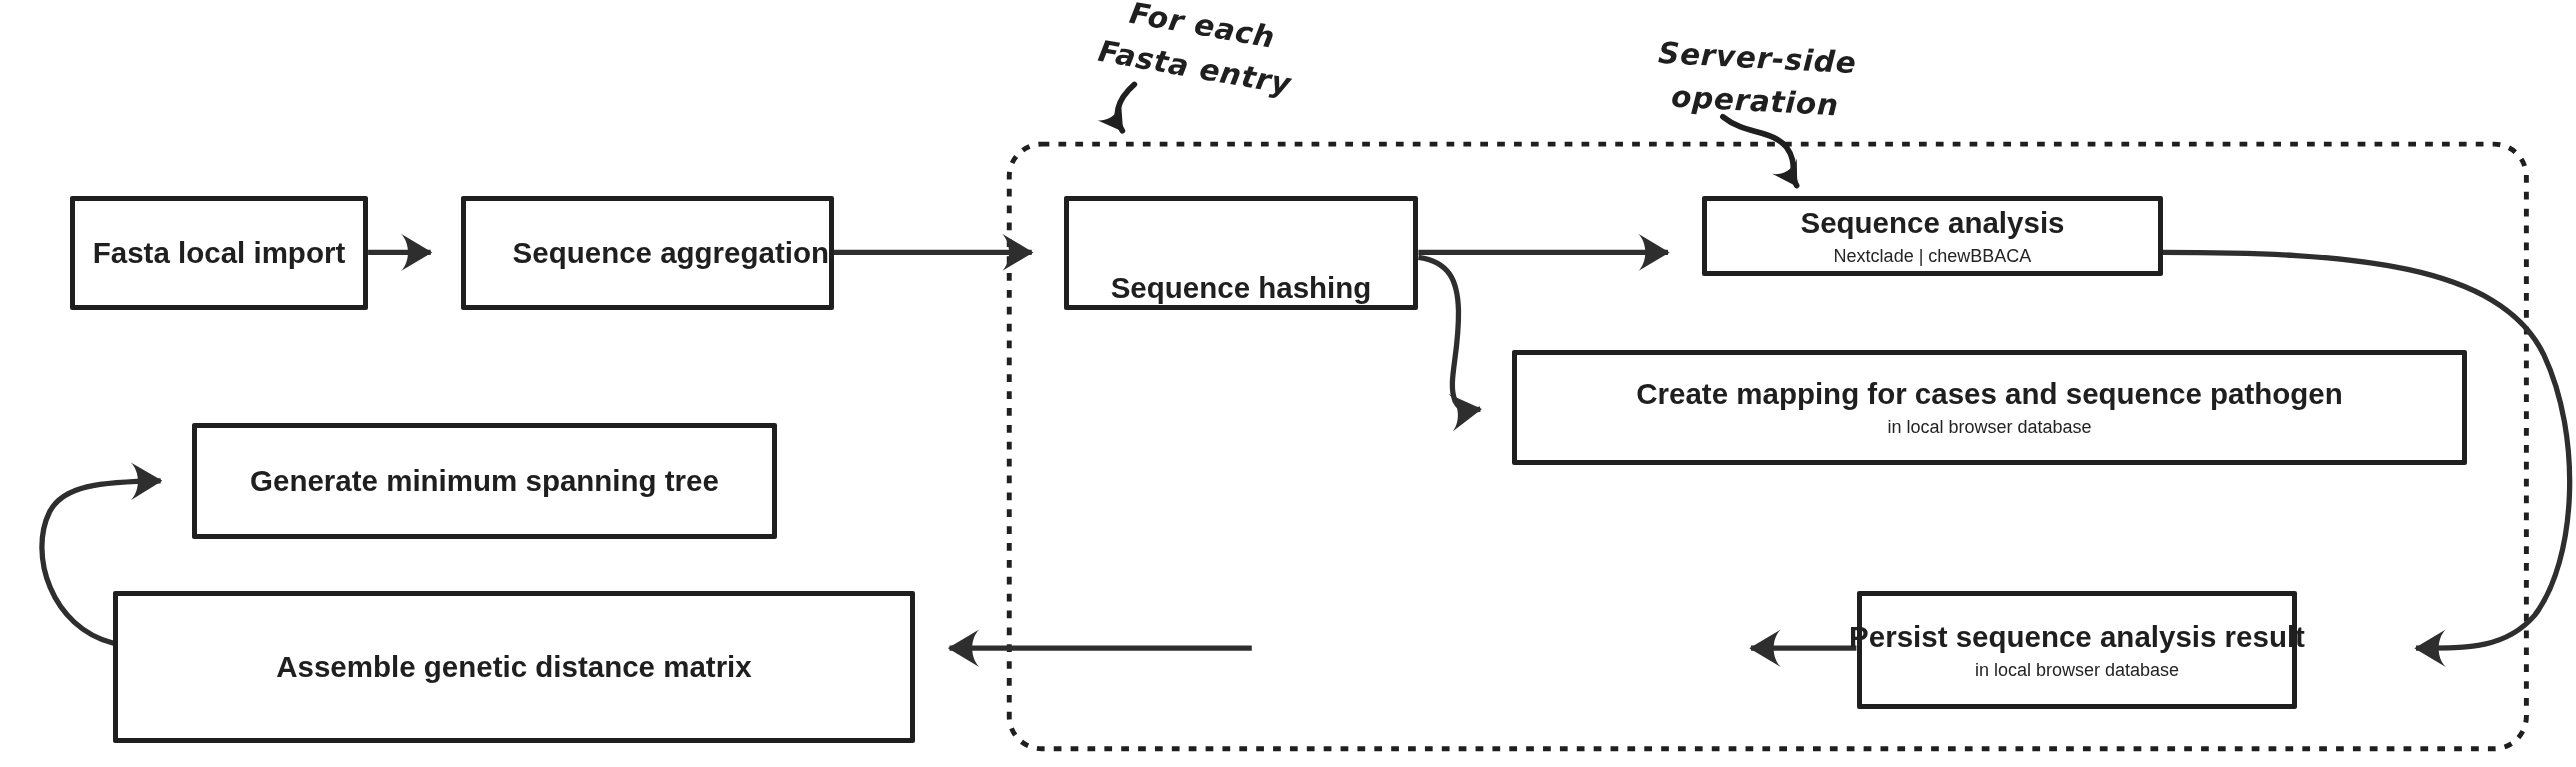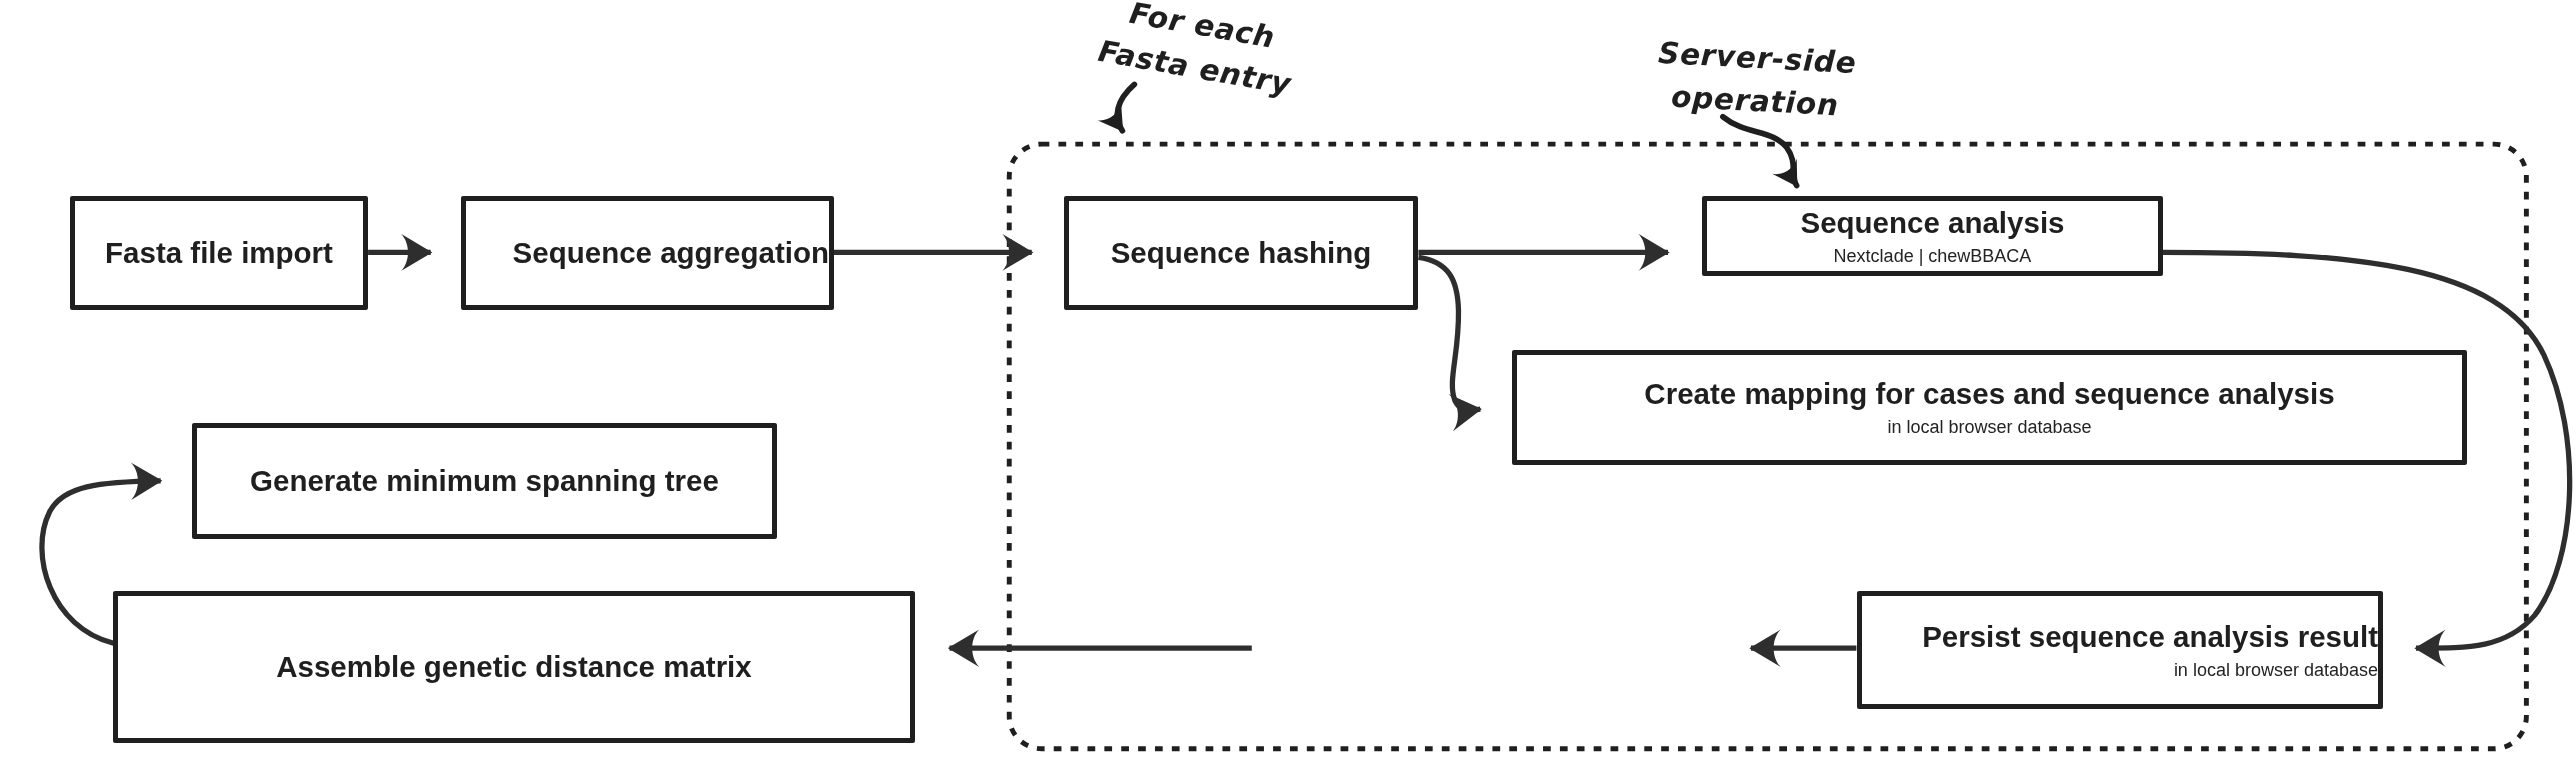--- a/index.html
+++ b/index.html
@@ -36,24 +36,24 @@
   .node .subtitle{
     font-weight:400;
     font-size:18px;
     line-height:1.1;
     color:#242424;
     white-space:nowrap;
   }
   
   #node-fasta       {left:70px;  top:196px; width:298px; height:114px;}
   #node-aggregation {left:461px; top:196px; width:373px; height:114px;align-items:flex-end;}
-  #node-hashing     {left:1064px;top:196px; width:354px; height:114px;}
+  #node-hashing     {left:1064px;top:196px; width:354px; height:114px;justify-content:flex-end;}
   #node-analysis    {left:1702px;top:196px; width:461px; height:80px;}
   #node-mapping     {left:1512px;top:350px; width:955px;height:115px;}
-  #node-persist     {left:1857px;top:591px; width:526px; height:118px;align-items:flex-end;}
+  #node-persist     {left:1857px;top:591px; width:440px; height:118px;}
   #node-calculate   {left:1252px;top:591px; width:464px; height:114px;}
   #node-assemble    {left:113px; top:591px; width:802px;height:152px;}
   #node-mst         {left:192px; top:423px; width:585px; height:116px;}
 
   .annotation{
     position:absolute;
     font-family:"DejaVu Sans","Liberation Sans",sans-serif;
     font-style:italic;
     font-weight:700;
     font-size:29.5px;
@@ -93,38 +93,38 @@
 
     <path d="M2017,366 C2060,372 2073,398 2074,442 C2075,505 2058,542 2069,570 C2077,586 2088,584 2105,582" fill="none" stroke="#2e2e2e" stroke-width="7.5" marker-end="url(#ah)"></path>
     <path d="M3076,359 C3345,359 3555,375 3618,505 C3672,620 3665,795 3605,875 C3563,924 3505,922 3436,922" fill="none" stroke="#2e2e2e" stroke-width="7.5" marker-end="url(#ah)"></path>
     <path d="M161,915 C72,893 40,788 70,728 C89,691 140,685 228,684" fill="none" stroke="#2e2e2e" stroke-width="7.5" marker-end="url(#ah)"></path>
 
     <path d="M1613,120 C1588,142 1582,166 1596,186" fill="none" stroke="#1f1f1f" stroke-width="8" stroke-linecap="round" marker-end="url(#ah-s)"></path>
     <path d="M2450,166 C2482,192 2521,184 2541,210 C2557,232 2545,248 2555,264" fill="none" stroke="#1f1f1f" stroke-width="8" stroke-linecap="round" marker-end="url(#ah-s)"></path>
   </svg>
 
   <div class="node" id="node-fasta">
-    <span class="title">Fasta file import</span>
+    <span class="title">Fasta local import</span>
   </div>
 
   <div class="node" id="node-aggregation">
     <span class="title">Sequence aggregation</span>
   </div>
 
   <div class="node" id="node-hashing">
     <span class="title">Sequence hashing</span>
   </div>
 
   <div class="node" id="node-analysis">
     <span class="title">Sequence analysis</span>
     <span class="subtitle">Nextclade | chewBBACA</span>
   </div>
 
   <div class="node" id="node-mapping">
-    <span class="title">Create mapping for cases and sequence analysis</span>
+    <span class="title">Create mapping for cases and sequence pathogen</span>
     <span class="subtitle">in local browser database</span>
   </div>
 
   <div class="node" id="node-persist">
     <span class="title">Persist sequence analysis result</span>
     <span class="subtitle">in local browser database</span>
   </div>
 
 
   <div class="node" id="node-assemble">

